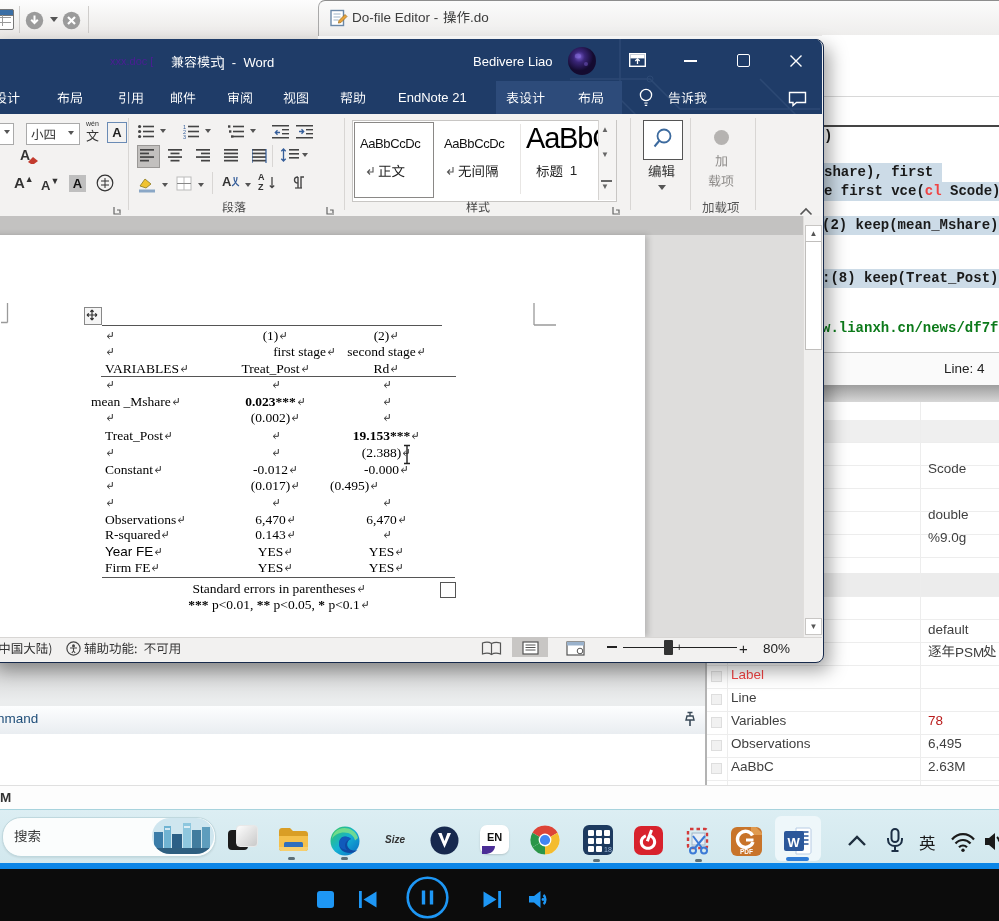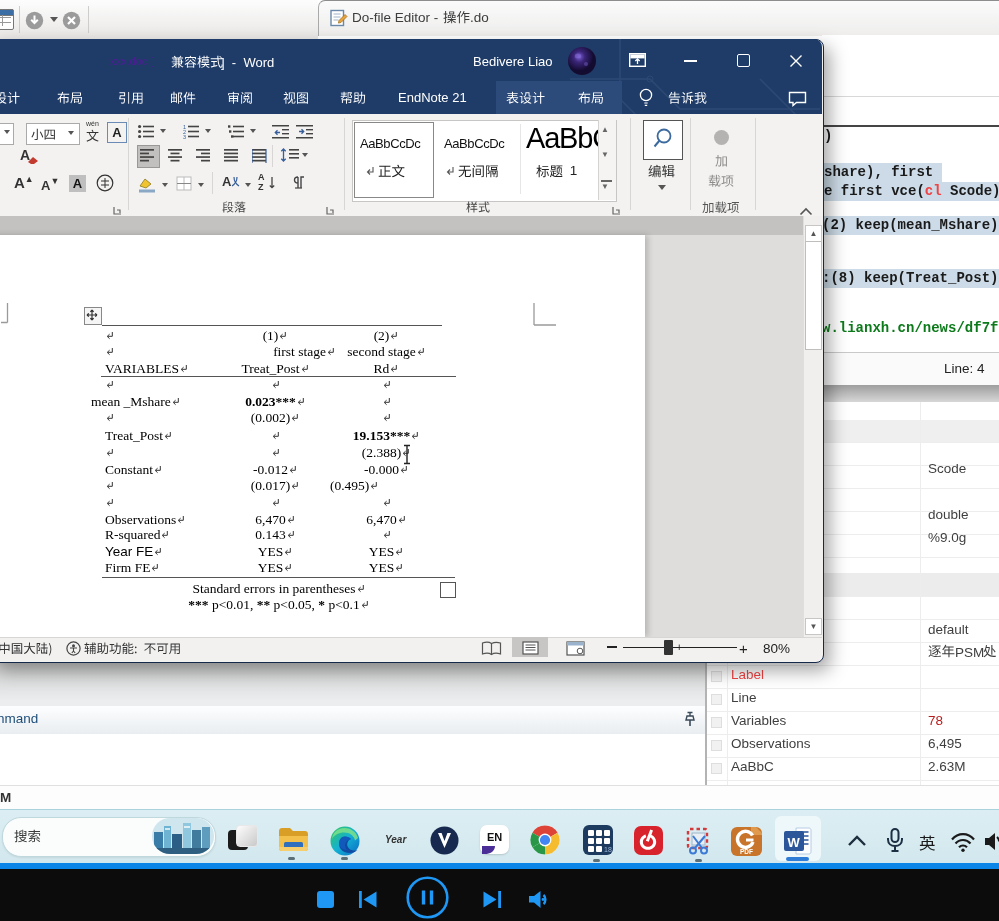--- a/index.html
+++ b/index.html
@@ -619,21 +619,21 @@
         <stop offset=".5" stop-color="#14b1d4"></stop>
         <stop offset="1" stop-color="#0a68c4"></stop>
       </linearGradient>
     </defs>
     <circle cx="15" cy="15" r="14.5" fill="url(#eg1)"></circle>
     <path d="M28 12C26 5 20 2 14.5 2 7 2 2.5 7.5 2 13c2-4 7-6.5 12-6.5 6 0 10 3.5 11 8z" fill="#7ee08a" opacity=".85"></path>
     <path d="M9 18c0 5 4.5 9 10.5 9 3 0 6-1 8-3-3 1-6 .5-8-1-2.5-2-3-5-1.5-7.5 1-1.8 3-2.5 3-2.5-1-1.5-3.5-2.5-6-2.5-3.8 0-6 3.3-6 7.5z" fill="#0f4aa3"></path>
     <path d="M9 18c0-4.2 2.7-7.5 6-7.5 2.5 0 5 1 6 2.5 0 0-4 .8-5.5 4-1 2.3-.5 5 1.5 7-4.5-.5-8-3-8-6z" fill="#1266cc" opacity=".6"></path>
   </svg>
 <div class="abs" style="left:341px;top:857px;width:7px;height:3px;background:#5c6f78;border-radius:2px"></div>
-<div class="t" style="left:385px;top:834px;font-size:10px;font-style:italic;font-weight:bold;color:#333">Year</div>
+<div class="t" style="left:385px;top:834px;font-size:10px;font-style:italic;font-weight:bold;color:#333">Size</div>
 <svg class="abs" style="left:430px;top:826px" width="29" height="29">
     <circle cx="14.5" cy="14.5" r="14" fill="#17294e"></circle>
     <path d="M8 7l6.5 15L21 7h-3.6l-2.9 8-2.9-8z" fill="#fff"></path>
     <path d="M20 6l-10 17" stroke="#3c5web" stroke-width="0"></path>
   </svg>
 <div class="abs" style="left:480px;top:825px;width:29px;height:29px;background:#fff;border-radius:7px;box-shadow:0 1px 2px rgba(0,0,0,.15)"></div>
 <svg class="abs" style="left:480px;top:825px" width="29" height="29">
     <path d="M2 27c8 1 13-3 13-8H2z" fill="#4a2d96" transform="translate(0,2)"></path>
   </svg>
 <div class="t" style="left:487px;top:831px;font-size:11px;font-weight:bold;color:#111">EN</div>

